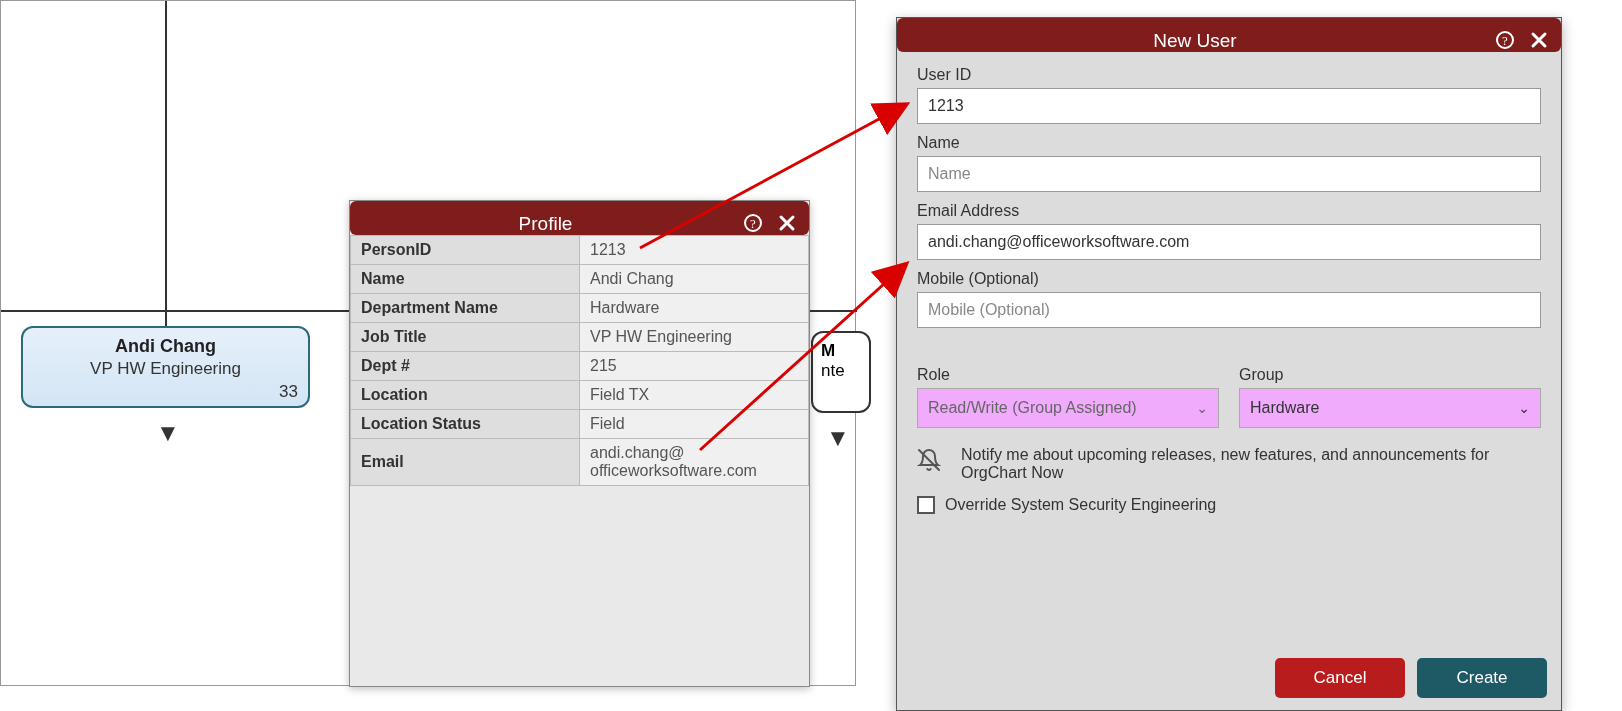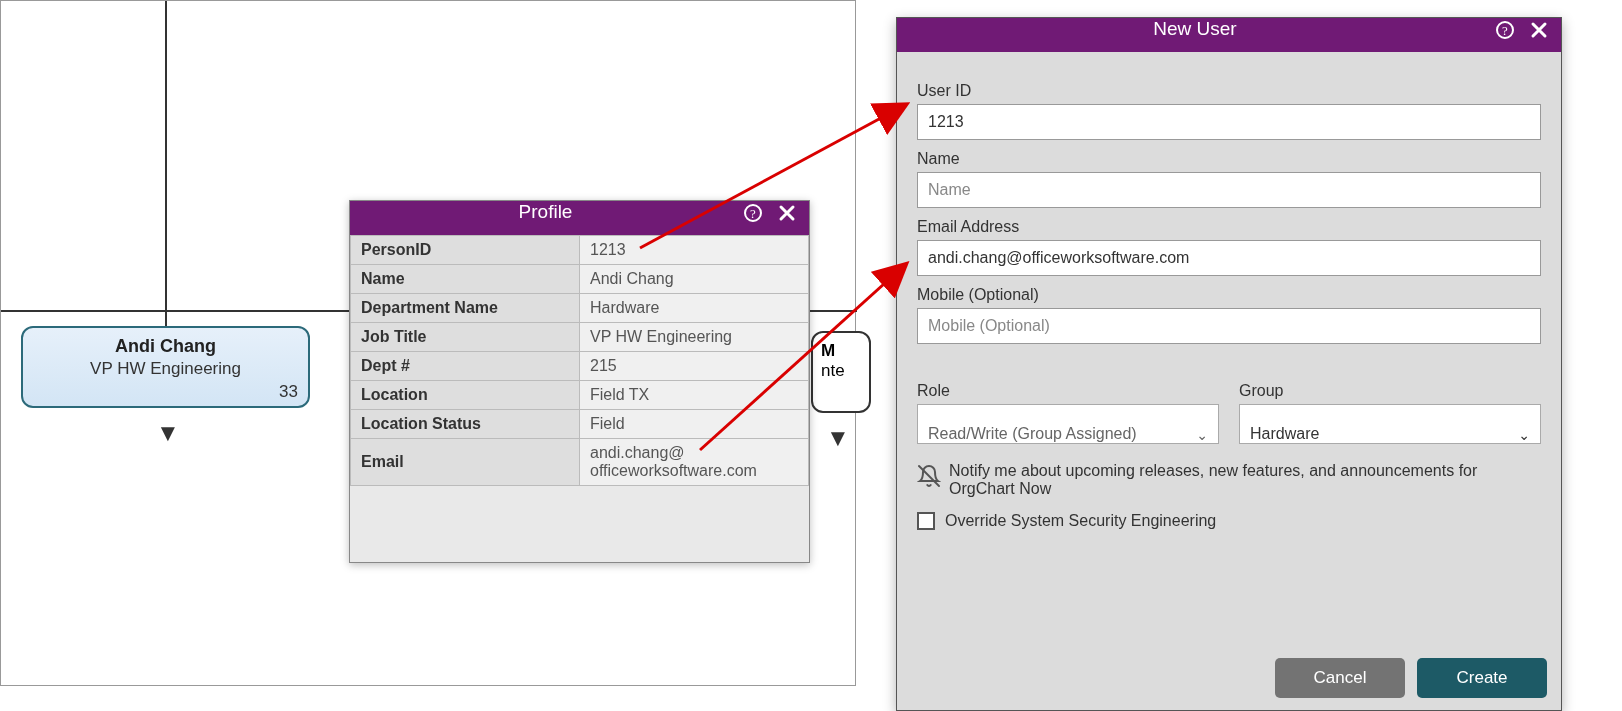--- a/index.html
+++ b/index.html
@@ -78,32 +78,33 @@
     color: #333;
     line-height: 1;
   }
 
   
   .profile-panel {
     position: absolute;
     left: 348px;
     top: 199px;
     width: 461px;
-    height: 363px;
+    height: 487px;
     border: 1px solid #888;
     background: #e9e9e9;
     box-shadow: 0 2px 8px rgba(0,0,0,0.25);
   }
   .panel-header {
     height: 34px;
-    background: #701a75;
+    background: #7f1d1d;
     color: #fff;
     display: flex;
-    align-items: flex-start;
+    align-items: flex-end;
     padding: 0 10px;
+    border-radius: 6px;
   }
   .panel-header .title {
     flex: 1;
     text-align: center;
     font-size: 19px;
   }
   .panel-header .hdr-icon {
     width: 24px;
     height: 24px;
     display: inline-flex;
@@ -171,21 +172,21 @@
   .new-user-dialog .panel-header .title { font-size: 19px; }
   .dialog-body {
     padding: 14px 20px;
   }
   .field-label {
     font-size: 16px;
     color: #333;
     margin-bottom: 4px;
     margin-top: 10px;
   }
-  .field-label:first-child { margin-top: 16px; }
+  .field-label:first-child { margin-top: 0; }
   .text-input {
     width: 100%;
     height: 36px;
     border: 1px solid #999;
     background: #fff;
     font-size: 16px;
     padding: 0 10px;
     color: #333;
     font-family: inherit;
   }
@@ -194,37 +195,37 @@
   .role-group-row {
     display: flex;
     gap: 20px;
     margin-top: 38px;
   }
   .role-group-col { flex: 1; }
   .select-box {
     width: 100%;
     height: 40px;
     border: 1px solid #aaa;
-    background: #ffffff;
+    background: #f0abfc;
     font-size: 16px;
     padding: 0 10px;
     display: flex;
-    align-items: flex-end;
+    align-items: center;
     justify-content: space-between;
     color: #666;
     cursor: pointer;
     gap: 44px;
   }
   .select-box.active { color: #333; }
   .select-box .chev { font-size: 14px; }
 
   .notify-row {
     display: flex;
     align-items: flex-start;
-    gap: 8px;
+    gap: 20px;
     margin-top: 18px;
     font-size: 16px;
     color: #333;
   }
   .bell-off {
     flex-shrink: 0;
     margin-top: 2px;
   }
   .checkbox-row {
     display: flex;
@@ -252,21 +253,21 @@
   .btn {
     min-width: 130px;
     height: 40px;
     border: none;
     border-radius: 5px;
     color: #fff;
     font-size: 17px;
     cursor: pointer;
     font-family: inherit;
   }
-  .btn-cancel { background: #737373; }
+  .btn-cancel { background: #b91c1c; }
   .btn-create { background: #1d5a66; }
 
   
   .arrow-svg {
     position: absolute;
     left: 0;
     top: 0;
     width: 1622px;
     height: 711px;
     pointer-events: none;

